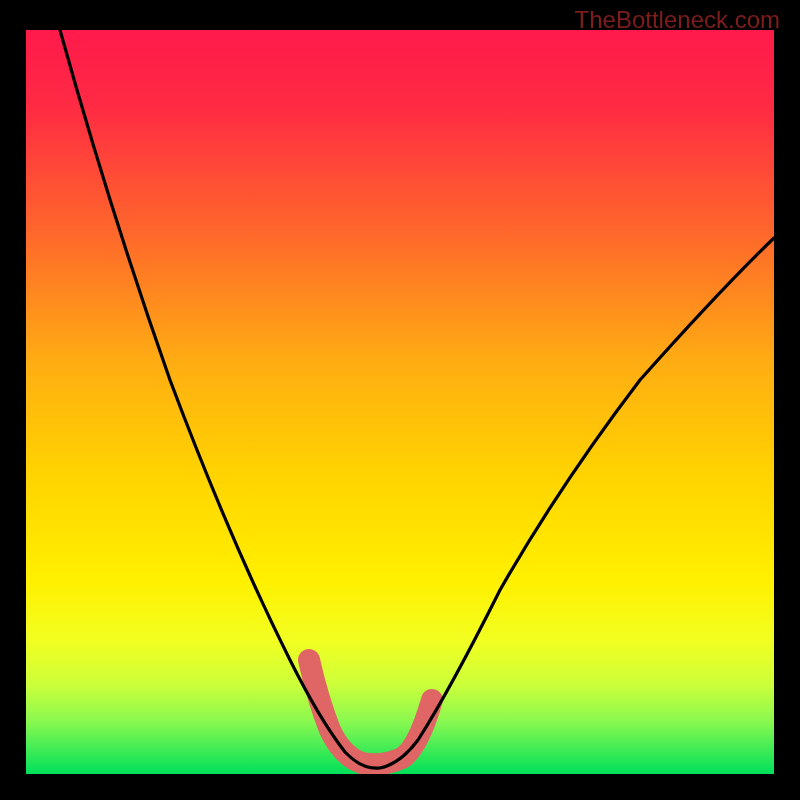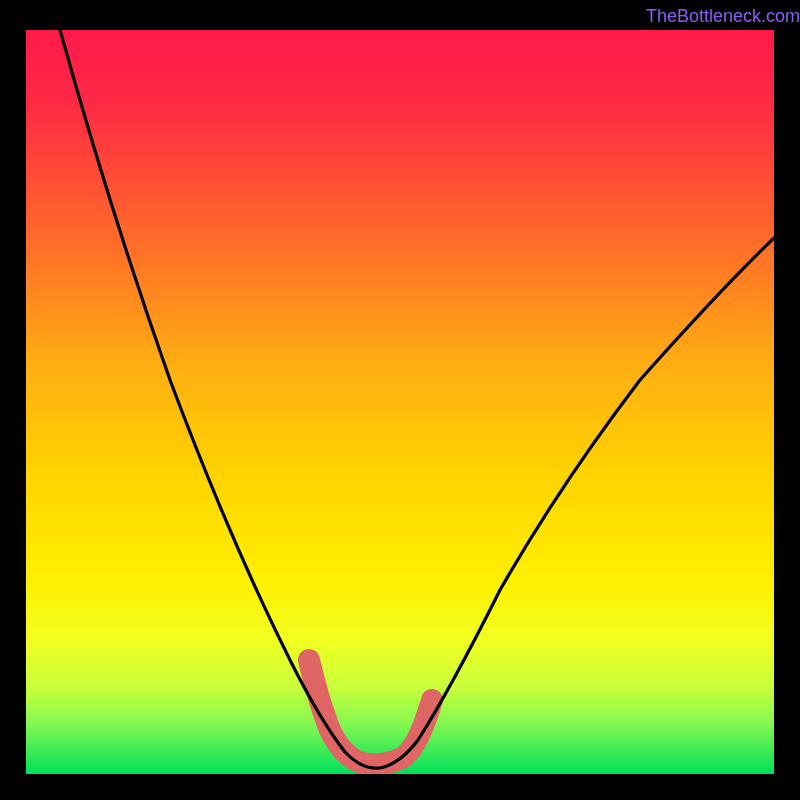--- a/index.html
+++ b/index.html
@@ -7,24 +7,24 @@
     padding: 0;
     background: #fff;
     width: 800px;
     height: 800px;
     overflow: hidden;
     position: relative;
   }
   .watermark {
     position: absolute;
     top: 6px;
-    right: 0;
+    right: 20px;
     font-family: Arial, Helvetica, sans-serif;
-    font-size: 18px;
-    color: #8b5cf6;
+    font-size: 24px;
+    color: #7f1d1d;
     z-index: 10;
   }
   svg {
     display: block;
     position: absolute;
     top: 0;
     left: 0;
   }
 </style>
 </head>

